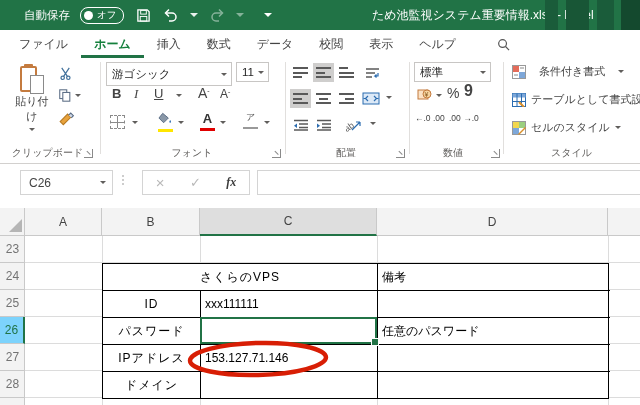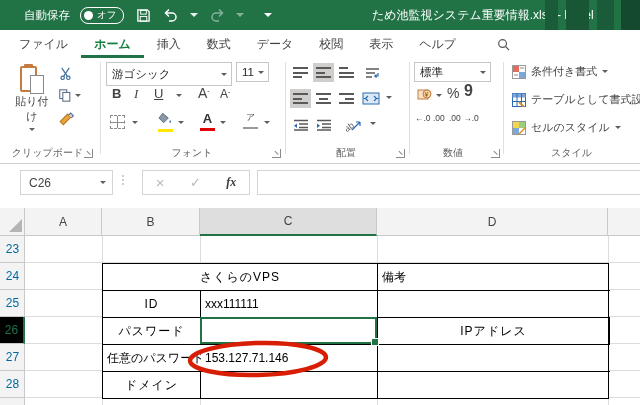--- a/index.html
+++ b/index.html
@@ -57,22 +57,22 @@
   .dots3{position:absolute;left:110px;top:11px;display:flex;flex-direction:column;gap:2px;}
   .dots3 i{width:2px;height:2px;background:#bdbdbd;border-radius:50%;}
 
   
   .grid{left:0;top:208px;width:640px;height:197px;background:#fff;}
   .hdr{position:absolute;top:0;height:28px;background:#f3f3f3;border-right:1px solid #c9c9c9;border-bottom:1px solid #c9c9c9;
        display:flex;align-items:center;justify-content:center;font-size:12px;color:#444;box-sizing:border-box;}
   .hdr.selcol{background:#dedede;border-bottom:2px solid #217346;}
   .rowhdrs{position:absolute;left:0;top:28px;width:25px;height:169px;background:#f3f3f3;border-right:1px solid #c9c9c9;box-sizing:border-box;}
   .rowhdr{position:absolute;left:0;width:25px;height:27px;display:flex;align-items:center;justify-content:center;
-          font-size:12px;color:#0369a1;border-bottom:1px solid #c9c9c9;box-sizing:border-box;}
-  .rowhdr.selrow{background:#000000;color:#217346;border-right:2px solid #217346;}
+          font-size:12px;color:#737373;border-bottom:1px solid #c9c9c9;box-sizing:border-box;}
+  .rowhdr.selrow{background:#7dd3fc;color:#217346;border-right:2px solid #217346;}
   .vline{position:absolute;top:28px;width:1px;height:169px;background:#dcdcdc;}
   .hlines{position:absolute;left:25px;top:28px;width:615px;height:169px;
           background:repeating-linear-gradient(to bottom,transparent 0,transparent 26px,#dcdcdc 26px,#dcdcdc 27px);}
   .corner-tri{position:absolute;right:2px;bottom:3px;width:0;height:0;border-left:13px solid transparent;border-bottom:13px solid #b5b5b5;}
 
   .sheettable{position:absolute;left:102px;top:55px;width:507px;height:136px;display:grid;
               grid-template-columns:98px 177px 232px;grid-template-rows:repeat(5,27px);
               border:1px solid #000;box-sizing:border-box;background:#fff;font-size:12px;color:#000;}
   .tcell{border-right:1px solid #000;border-bottom:1px solid #000;display:flex;align-items:center;box-sizing:border-box;overflow:hidden;white-space:nowrap;}
   .tcell.last{border-right:none;}
@@ -318,21 +318,21 @@
     </span>
     <span class="schev abs" style="left:436px;top:36px"></span>
     <span class="txtbtn" style="left:447px;top:27px;font-size:14px">%</span>
     <span class="txtbtn" style="left:464px;top:24px;font-size:16px;font-weight:bold">9</span>
     <span class="txtbtn" style="left:415px;top:55px;font-size:8.5px;letter-spacing:0;color:#444">←.0&nbsp;.00</span>
     <span class="txtbtn" style="left:449px;top:55px;font-size:8.5px;color:#444">.00&nbsp;→.0</span>
     <div class="glabel" style="left:409px;width:88px">数値</div>
     <div class="launcher" style="left:491px"></div>
     <div class="gsep" style="left:503px"></div>
 
-    <div class="abs" style="left:512px;top:6px;display:flex;align-items:center;gap:5px">
+    <div class="abs" style="left:512px;top:6px;display:flex;align-items:center;gap:13px">
       <svg width="14" height="14" viewBox="0 0 14 14">
           <rect x="0.5" y="0.5" width="13" height="13" fill="#fff" stroke="#999"></rect>
           <rect x="1" y="1" width="6" height="6" fill="#e46c5a"></rect>
           <rect x="7" y="7" width="6" height="6" fill="#7da7d9"></rect>
           <path d="M2 10h4M8 3h4" stroke="#888"></path>
         </svg>
       <span class="rbtn-label">条件付き書式</span>
       <span class="schev"></span>
     </div>
     <div class="abs" style="left:512px;top:34px;display:flex;align-items:center;gap:5px;width:128px;overflow:hidden">
@@ -406,23 +406,23 @@
     <div class="sheettable">
       <div class="tcell center span2">さくらのVPS</div>
       <div class="tcell left last">備考</div>
 
       <div class="tcell center">ID</div>
       <div class="tcell left">xxx111111</div>
       <div class="tcell left last"></div>
 
       <div class="tcell center">パスワード</div>
       <div class="tcell left"></div>
+      <div class="tcell left last">任意のパスワード</div>
+
       <div class="tcell center">IPアドレス</div>
-
-      <div class="tcell left last">任意のパスワード</div>
       <div class="tcell left">153.127.71.146</div>
       <div class="tcell left last"></div>
 
       <div class="tcell center bot">ドメイン</div>
       <div class="tcell left bot"></div>
       <div class="tcell left last bot"></div>
     </div>
 
     <div class="selbox">
       <span class="fillhandle"></span>

